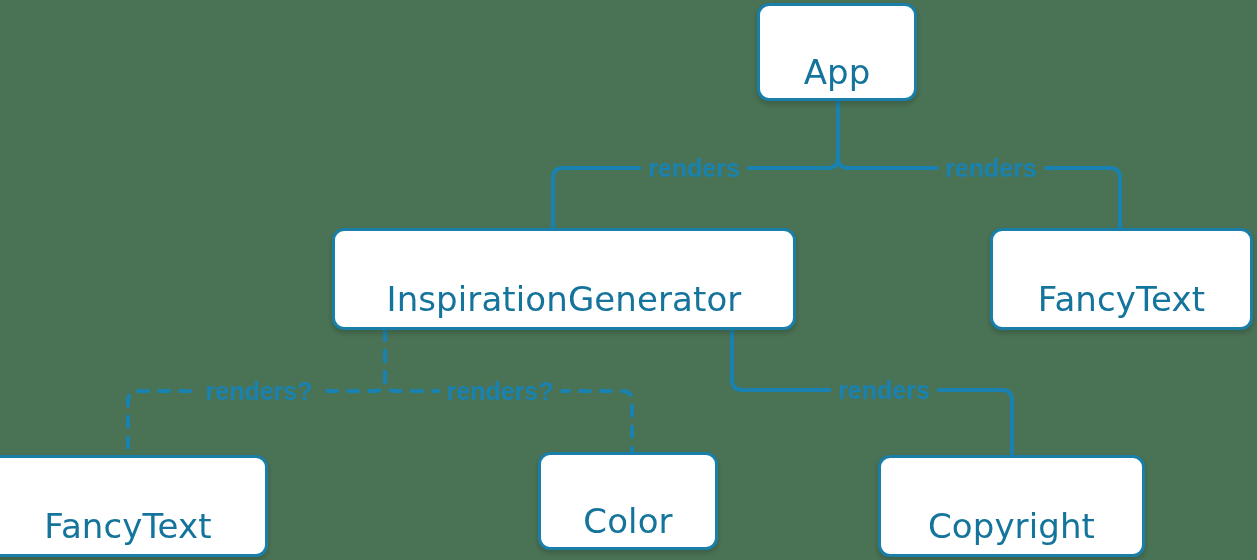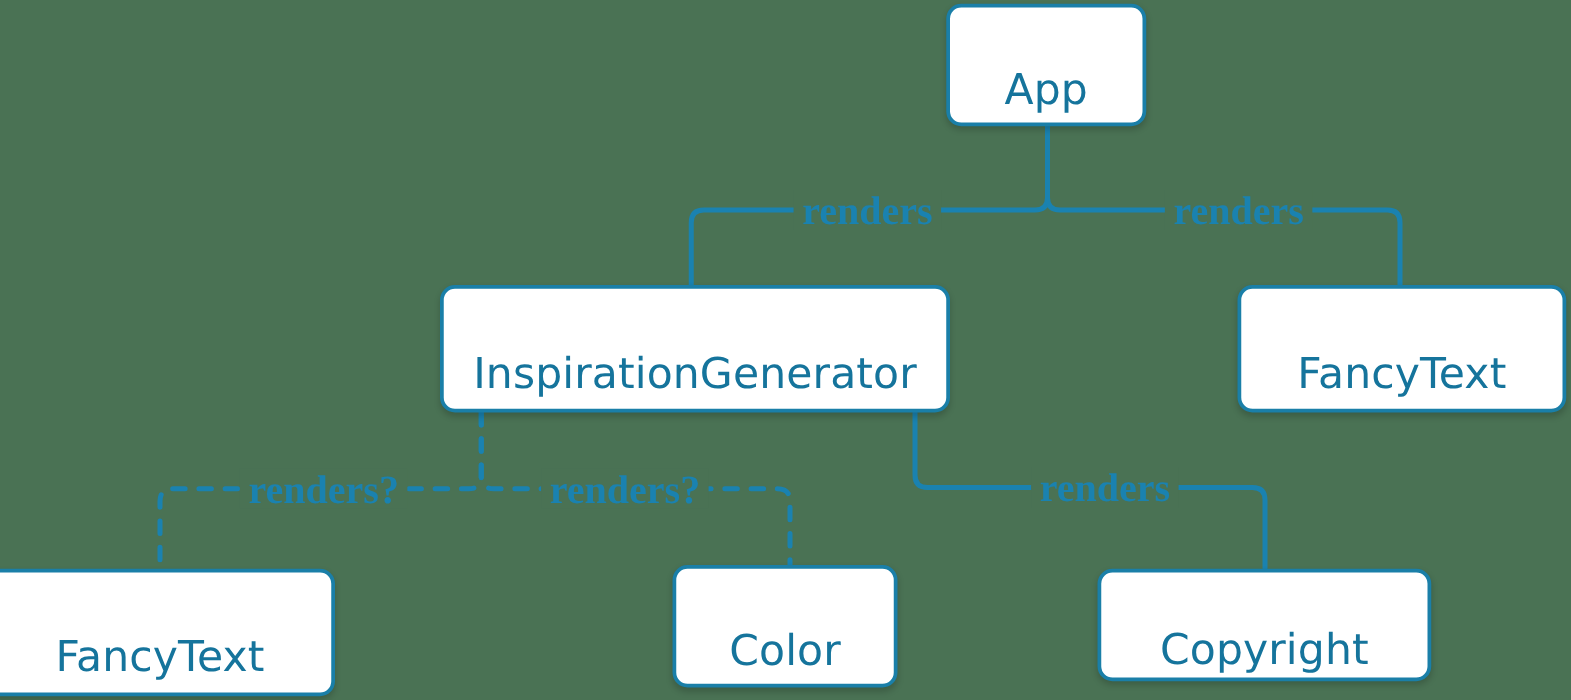--- a/index.html
+++ b/index.html
@@ -45,22 +45,22 @@
     font-size: 34px;
     font-weight: 400;
     letter-spacing: 0.1px;
     line-height: 1;
     white-space: nowrap;
     margin-top: 40px;
   }
   .edge-label {
     position: absolute;
     color: #1a82b0;
-    font-family: Liberation Serif, serif;
-    font-size: 32px;
+    font-family: Liberation Sans, sans-serif;
+    font-size: 25px;
     font-weight: 600;
     line-height: 1;
     white-space: nowrap;
     z-index: 4;
     transform: translate(-50%, -50%);
     background: #4a7254;
     padding: 0 7px;
   }
 </style>
 </head>
@@ -88,33 +88,33 @@
   <div class="edge-label" style="left:259px; top:391px;">renders?</div>
 
   <div class="edge-label" style="left:500px; top:391px;">renders?</div>
 
   <div class="edge-label" style="left:884px; top:390px;">renders</div>
 
   <div class="node" style="left:757px; top:3px; width:160px; height:98px;">
     <span class="node-label">App</span>
   </div>
 
-  <div class="node" style="left:352px; top:228px; width:408px; height:102px;">
+  <div class="node" style="left:332px; top:228px; width:464px; height:102px;">
     <span class="node-label">InspirationGenerator</span>
   </div>
 
   <div class="node" style="left:990px; top:228px; width:263px; height:102px;">
     <span class="node-label">FancyText</span>
   </div>
 
   <div class="node" style="left:-12px; top:455px; width:280px; height:102px;">
     <span class="node-label">FancyText</span>
   </div>
 
   <div class="node" style="left:538px; top:452px; width:180px; height:98px;">
     <span class="node-label">Color</span>
   </div>
 
-  <div class="node" style="left:878px; top:455px; width:267px; height:90px;">
+  <div class="node" style="left:878px; top:455px; width:267px; height:102px;">
     <span class="node-label">Copyright</span>
   </div>
 
 </div>
 
 </body></html>

